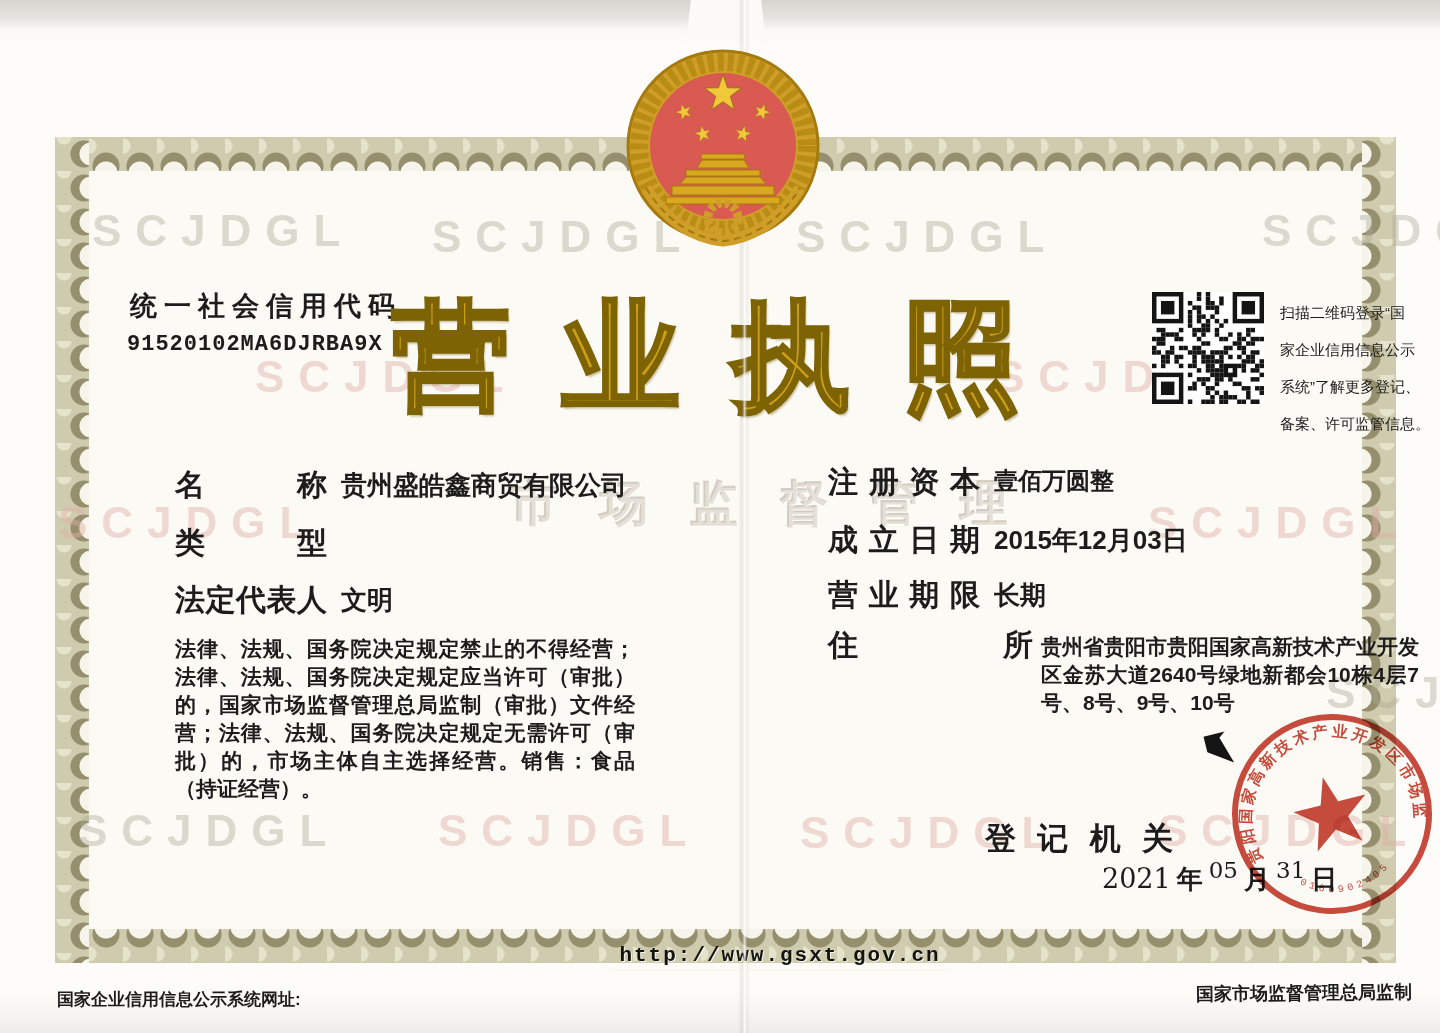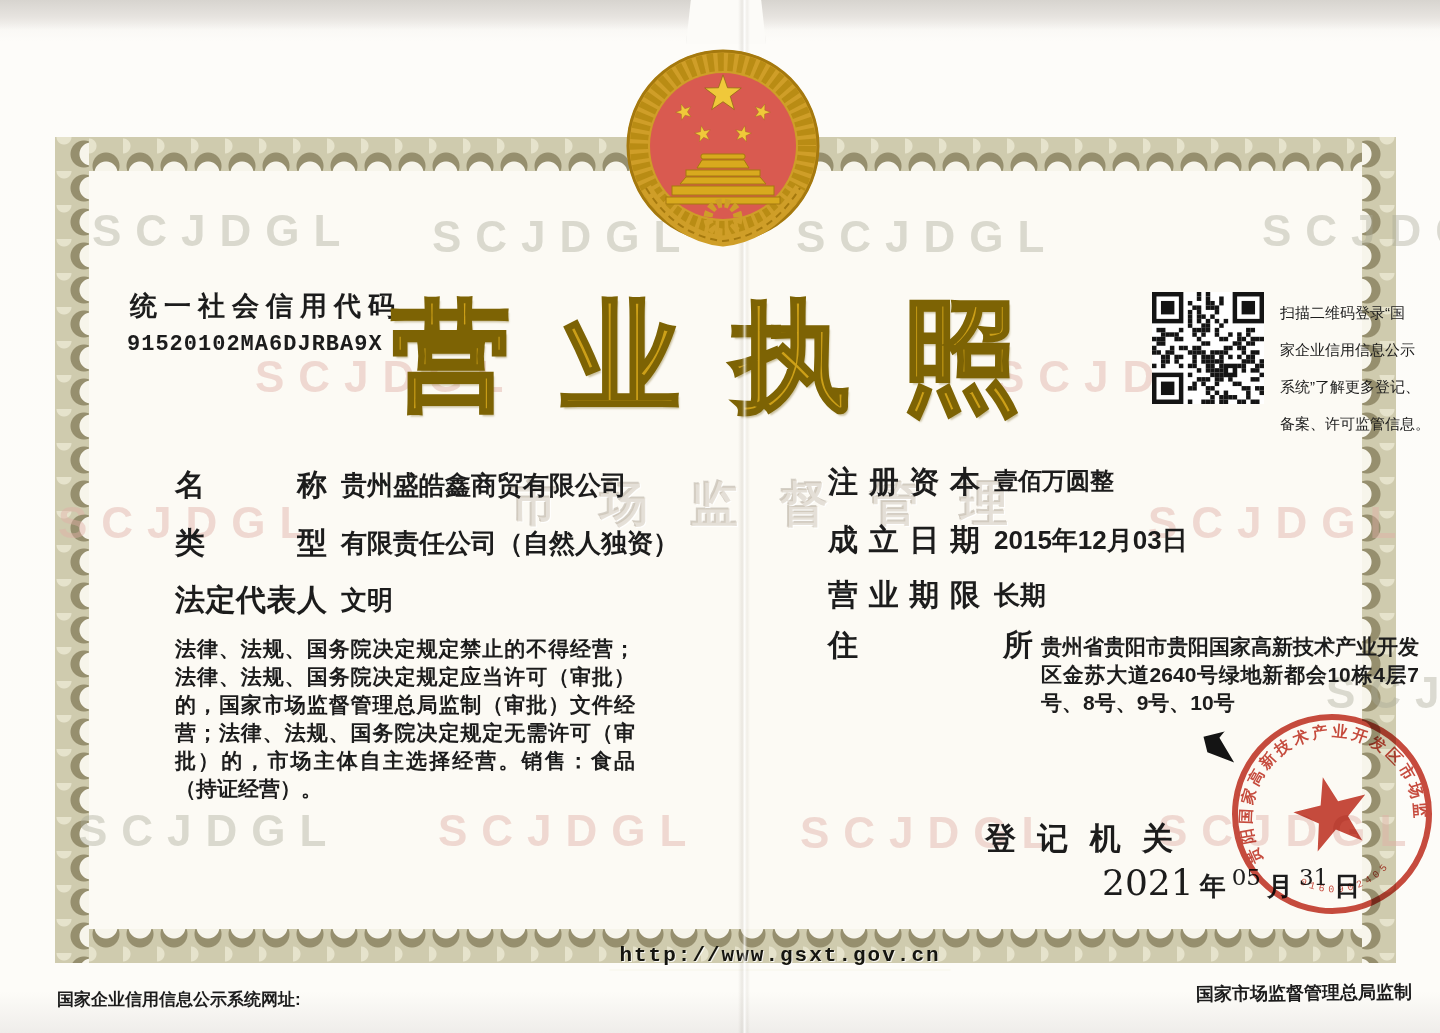--- a/index.html
+++ b/index.html
@@ -74,21 +74,21 @@
   .lbl.w205{width:205px;}
   .val{font-weight:bold;font-size:26px;line-height:1.1;padding-top:3px;text-align:center;}
   .val.para{font-size:21px;line-height:1.33;padding-top:5px;text-align:justify;}
   .col-left{left:135px;margin-left:40px;}
   .gap{width:14px;flex:none;}
 
   
   .reg-label{position:absolute;left:985px;top:818px;width:188px;font-size:31px;font-weight:bold;
     text-align:justify;text-align-last:justify;z-index:4;}
   .reg-date{position:absolute;left:1102px;top:862px;z-index:4;font-size:26px;font-weight:bold;white-space:nowrap;}
-  .reg-date .num{font-family:"DejaVu Serif","Liberation Serif",serif;font-weight:normal;font-size:36px;}
+  .reg-date .num{font-family:"DejaVu Serif","Liberation Serif",serif;font-weight:normal;font-size:27px;}
   .reg-date .raised{position:relative;top:-10px;font-size:23px;}
   .reg-date .unit{margin:0 6px;}
 
   .seal{position:absolute;left:1226px;top:708px;width:212px;height:212px;z-index:6;
     transform:rotate(-14deg);mix-blend-mode:multiply;opacity:.92;}
 
   
   .gov-url{position:absolute;left:50%;top:944px;transform:translateX(-50%);margin-left:60px;z-index:3;
     font-family:"Liberation Mono","DejaVu Sans Mono",monospace;font-weight:bold;font-size:21px;letter-spacing:2px;
     color:#14140f;text-shadow:1px 1px 0 rgba(255,255,255,.8);white-space:nowrap;
@@ -375,21 +375,20 @@
 </div>
 
 <div class="row col-left" style="top:468px;width:640px">
   <span class="lbl w150">名称</span>
   <span class="gap"></span>
   <span class="val">贵州盛皓鑫商贸有限公司</span>
 </div>
 <div class="row col-left" style="top:526px;width:640px">
   <span class="lbl w150">类型</span>
   <span class="gap"></span>
-  <span class="val">有限责任公司（自然人独资）</span>
 </div>
 <div class="row col-left" style="top:583px;width:640px">
   <span class="lbl w150">法定代表人</span>
   <span class="gap"></span>
   <span class="val">文明</span>
 </div>
 <div class="row col-left" style="top:630px;width:612px">
   <span class="gap" style="width:0"></span>
   <span class="val para" style="width:460px">法律、法规、国务院决定规定禁止的不得经营；法律、法规、国务院决定规定应当许可（审批）的，国家市场监督管理总局监制（审批）文件经营；法律、法规、国务院决定规定无需许可（审批）的，市场主体自主选择经营。销售：食品（持证经营）。</span>
 </div>

